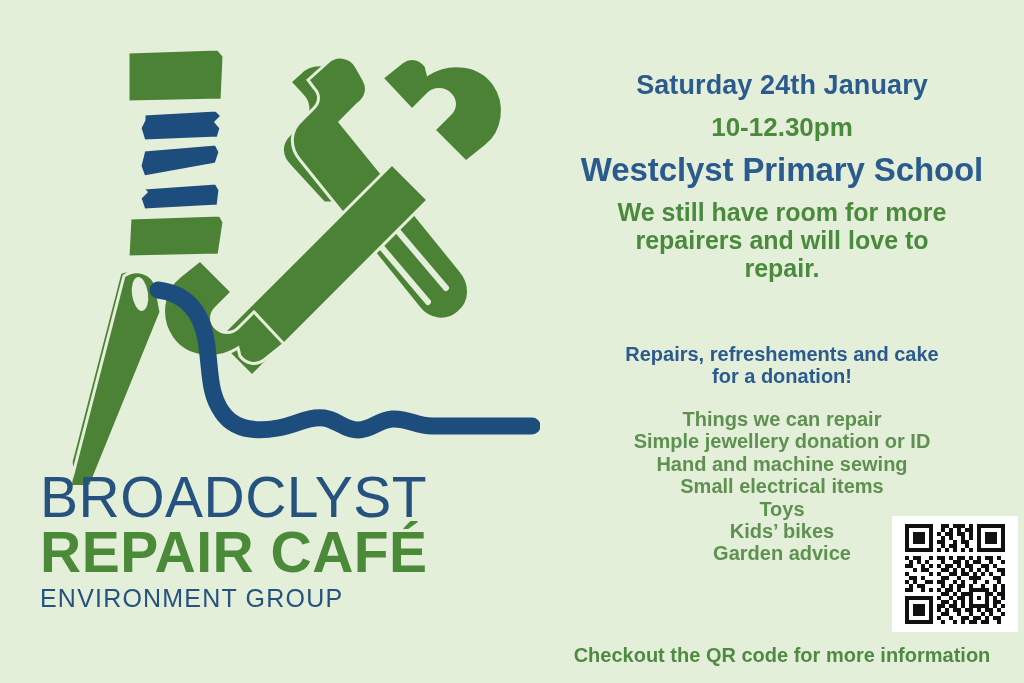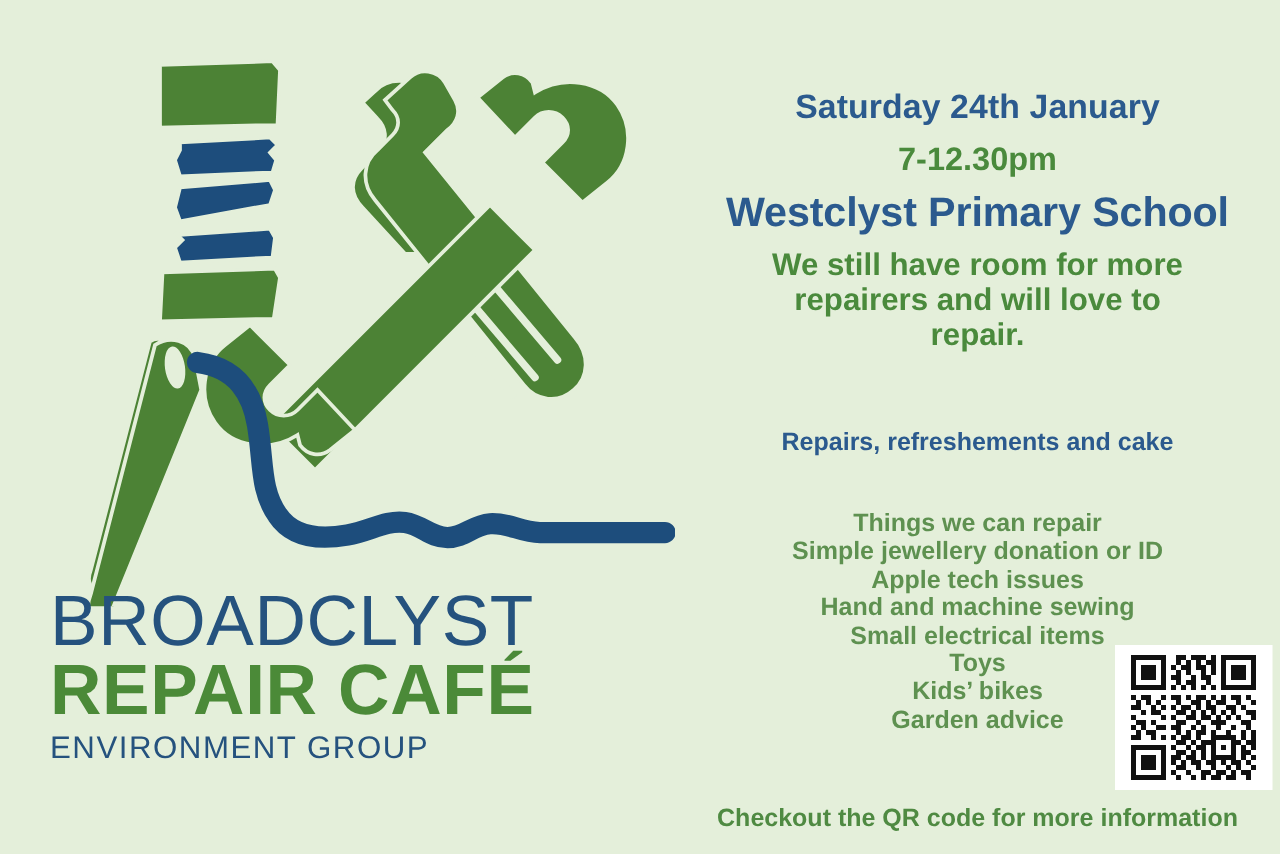--- a/index.html
+++ b/index.html
@@ -271,38 +271,38 @@
       <div class="wm-line1">BROADCLYST</div>
       <div class="wm-line2">REPAIR CAFÉ</div>
       <div class="wm-line3">ENVIRONMENT GROUP</div>
     </div>
   </div>
 
   <div id="info-col">
 
     <div class="blk tline" id="date-line">Saturday 24th January</div>
 
-    <div class="blk tline" id="time-line">7-12.30pm</div>
+    <div class="blk tline" id="time-line">10-12.30pm</div>
 
     <div class="blk tline" id="venue-line">Westclyst Primary School</div>
 
     <div class="blk" id="blurb">
       <div class="tline">We still have room for more</div>
       <div class="tline">repairers and will love to</div>
       <div class="tline">repair.</div>
     </div>
 
     <div class="blk" id="refresh">
       <div class="tline">Repairs, refreshements and cake</div>
+      <div class="tline">for a donation!</div>
     </div>
 
     <div class="blk" id="repair-list">
       <div class="tline">Things we can repair</div>
       <div class="tline">Simple jewellery donation or ID</div>
-      <div class="tline">Apple tech issues</div>
       <div class="tline">Hand and machine sewing</div>
       <div class="tline">Small electrical items</div>
       <div class="tline">Toys</div>
       <div class="tline">Kids’ bikes</div>
       <div class="tline">Garden advice</div>
     </div>
 
     <div class="blk tline" id="checkout">Checkout the QR code for more information</div>
   </div>
 

